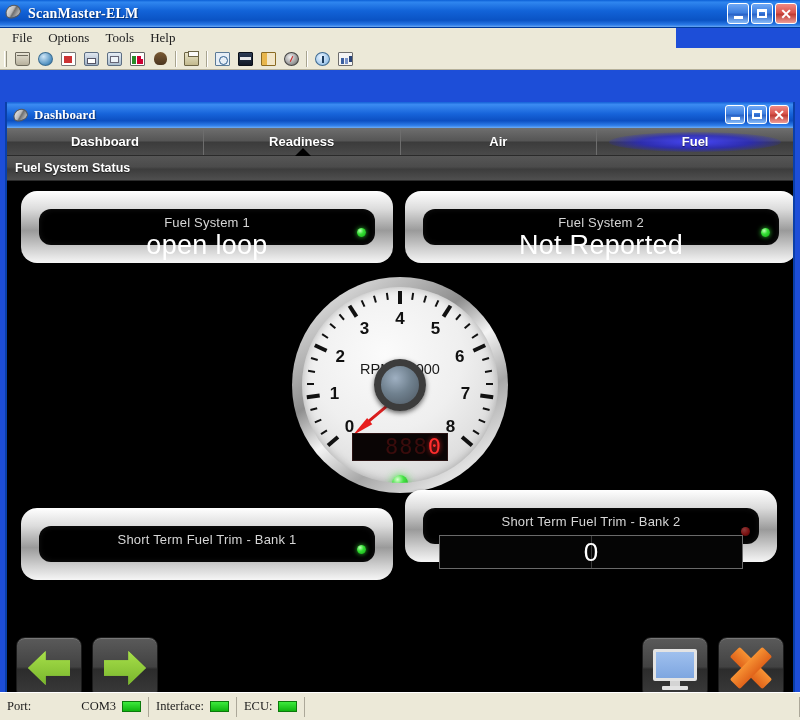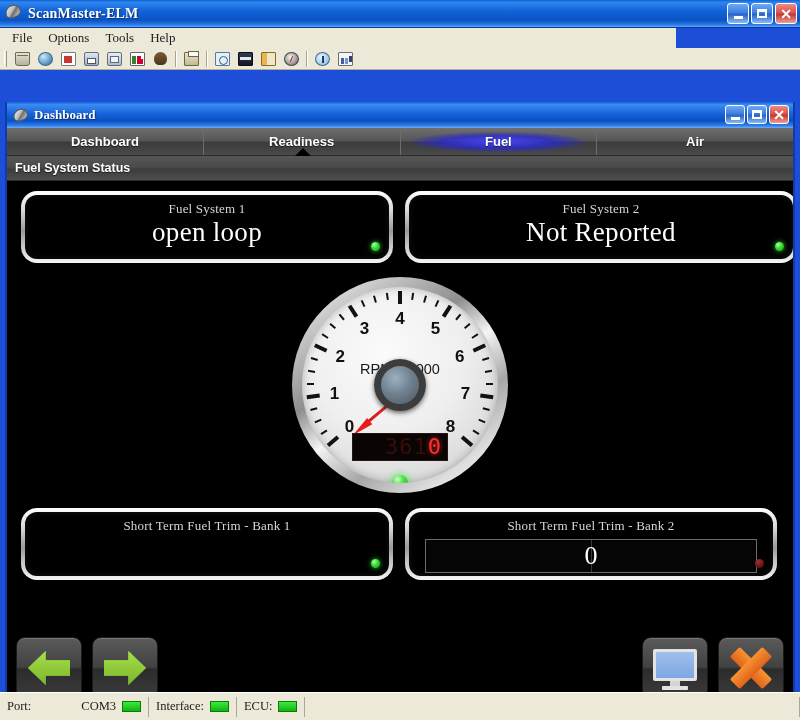--- a/index.html
+++ b/index.html
@@ -196,24 +196,23 @@
     position: relative; width: 100%;
     height: 524px;
     background: #000000;
     overflow: hidden;
   }
 
   
   .panel {
     position: absolute;
     border-radius: 16px;
-    padding: 4px;
+    padding: 18px;
     background: linear-gradient(to bottom, #ffffff 0%, #dcdcdc 25%, #9a9a9a 55%, #cfcfcf 80%, #f6f6f6 100%);
     box-shadow: 0 1px 3px rgba(0,0,0,.6);
-    font-family: Liberation Serif, serif;
   }
   .panel-inner {
     width: 100%; height: 100%;
     border-radius: 12px;
     background: #000000;
     position: relative;
     display: flex; flex-direction: column; align-items: center;
     box-shadow: inset 0 0 6px rgba(255,255,255,.08);
   }
   .panel-label {
@@ -538,25 +537,25 @@
       </div>
     </div>
 
     <div class="tabstrip">
       <div class="tab">
           <span>Dashboard</span>
         </div>
       <div class="tab">
           <span>Readiness</span>
         </div>
+      <div class="tab">
+          <span>Air</span>
+        </div>
       <div class="tab active">
           <span>Fuel</span>
-        </div>
-      <div class="tab">
-          <span>Air</span>
         </div>
     </div>
 
     <div class="subheader">
       <div class="tri-indicator"></div>
       <span>Fuel System Status</span>
     </div>
 
     <div class="dash-body">
 
@@ -691,35 +690,35 @@
               <div class="num" style="left: 163.435px; top: 106.615px;">7</div>
               <div class="num" style="left: 148.559px; top: 140.424px;">8</div>
             </div>
           <div class="rpm-label">RPM x 1000</div>
           <div class="needle" id="needle" style="transform: rotate(140deg);">
             <div class="tail"></div>
               <div class="tip"></div>
           </div>
           <div class="hub"></div>
           <div class="lcd">
-            <span class="lcd-digits lcd-off">361</span>
+            <span class="lcd-digits lcd-off">888</span>
               <span class="lcd-digits lcd-on">0</span>
           </div>
           <div class="gauge-led"></div>
         </div>
       </div>
 
       <div class="panel" style="left:14px; top:327px; width:372px; height:72px;">
         <div class="panel-inner">
           <div class="panel-label">Short Term Fuel Trim - Bank 1</div>
           <div class="led on"></div>
         </div>
       </div>
 
-      <div class="panel" style="left:398px; top:327px; width:372px; height:72px;text-align:right;">
+      <div class="panel" style="left:398px; top:309px; width:372px; height:72px;text-align:right;">
         <div class="panel-inner">
           <div class="panel-label">Short Term Fuel Trim - Bank 2</div>
           <div class="meter-box">
             <div class="meter-center"></div>
             <div class="meter-value">0</div>
           </div>
           <div class="led off"></div>
         </div>
       </div>
 

